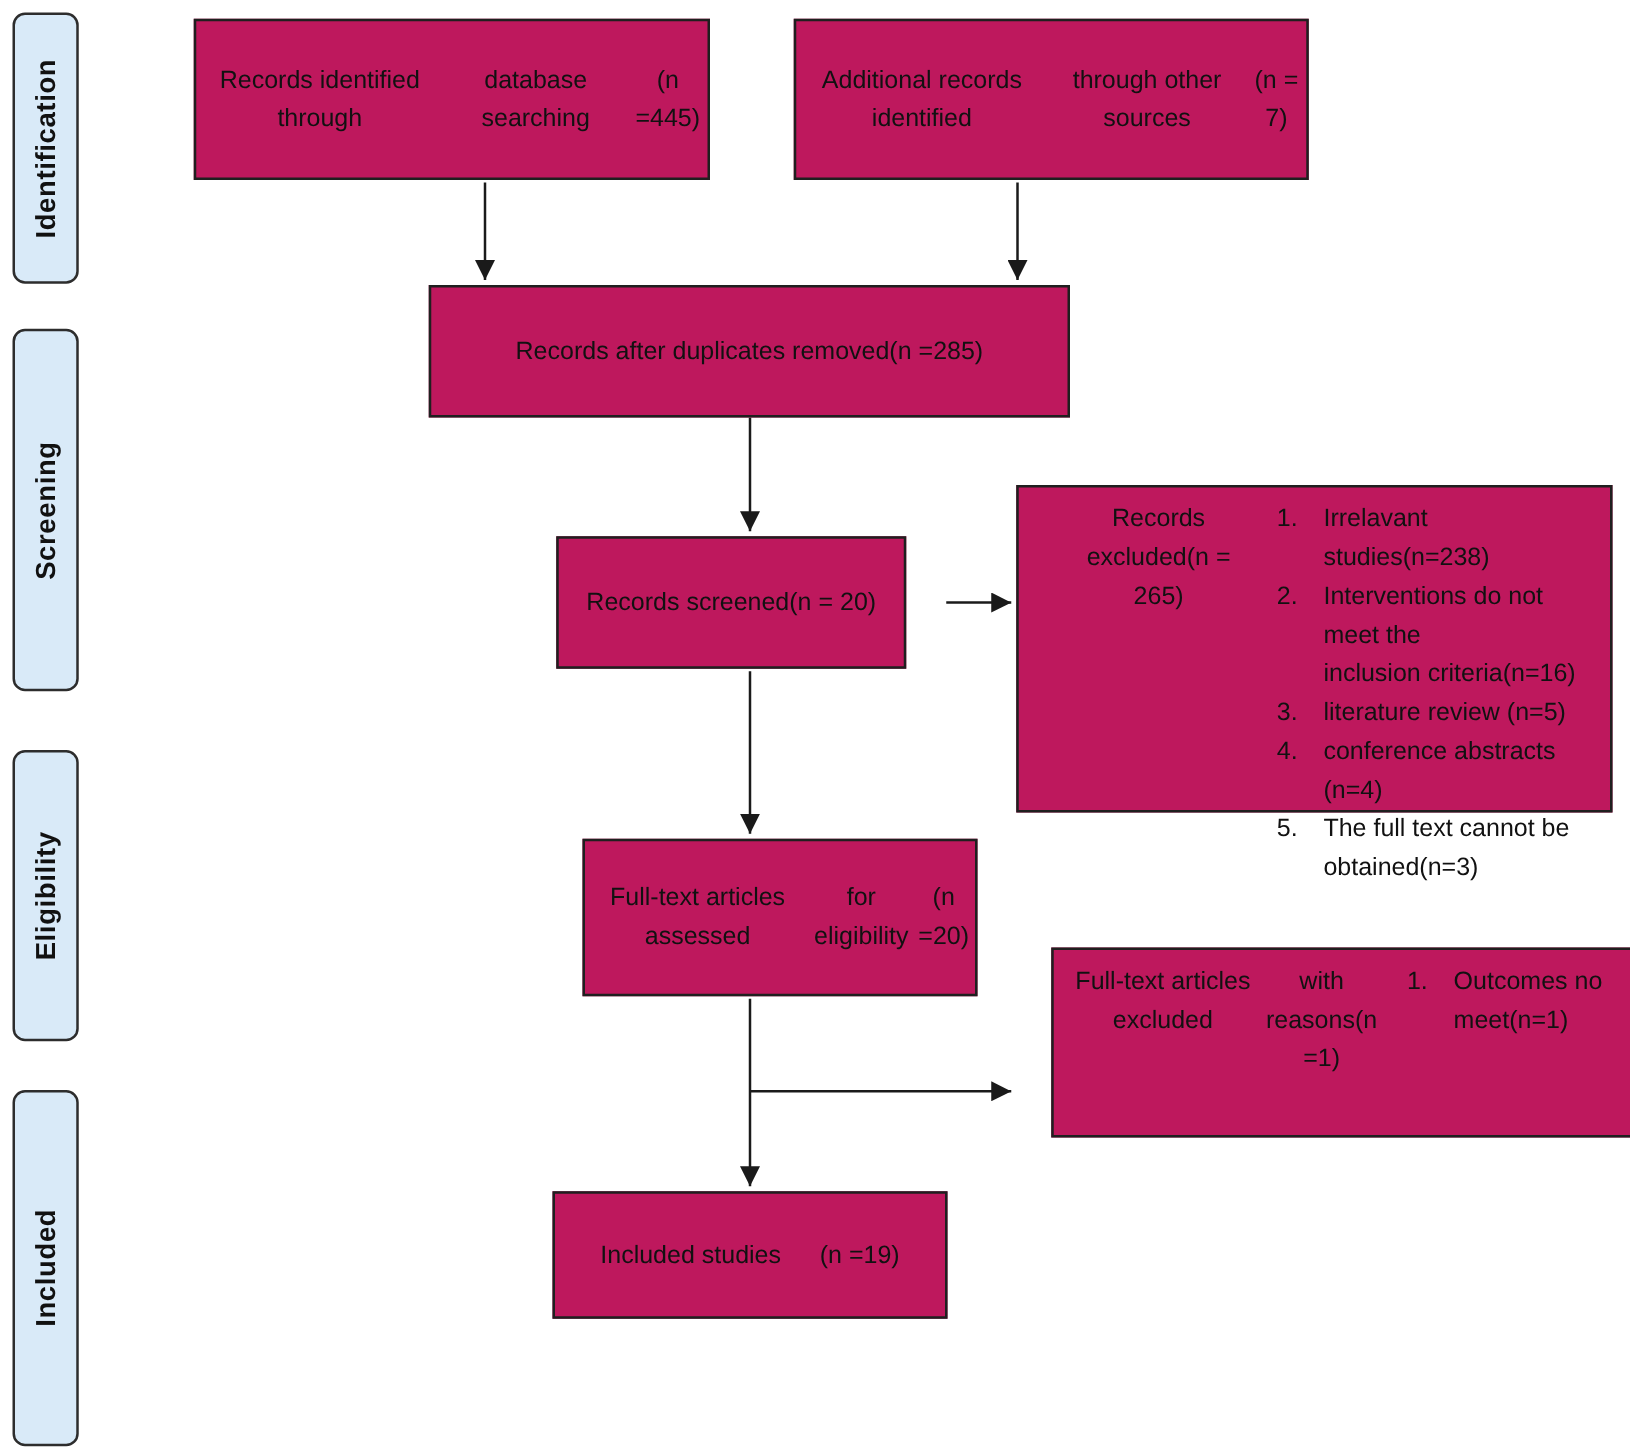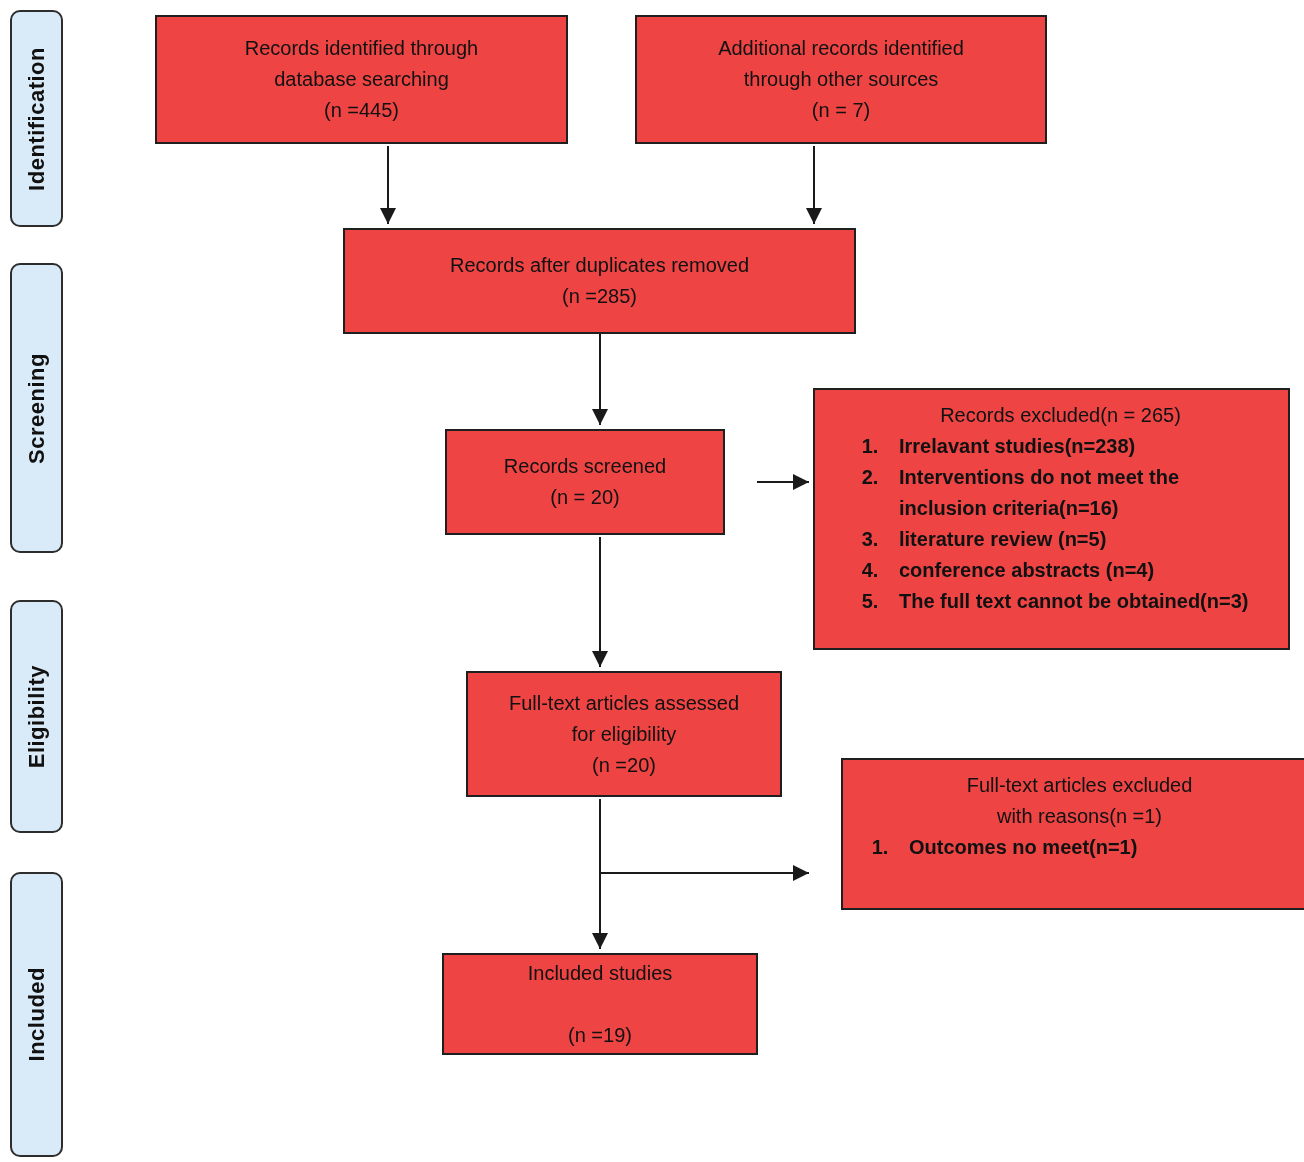--- a/index.html
+++ b/index.html
@@ -38,25 +38,25 @@
     letter-spacing: 0.5px;
   }
   #stage-identification { top: 10px;  height: 217px; }
   #stage-screening      { top: 263px; height: 290px; }
   #stage-eligibility    { top: 600px; height: 233px; }
   #stage-included       { top: 872px; height: 285px; }
 
   
   .fbox {
     position: absolute;
-    background: #ef4444;
+    background: #be185d;
     border: 2px solid #1f1f1f;
     box-sizing: border-box;
     display: flex;
-    flex-direction: column;
+    flex-direction: row;
     align-items: center;
     justify-content: center;
     text-align: center;
     font-size: 20px;
     line-height: 31px;
     color: #111111;
   }
   #box-identified-db    { left: 155px; top: 15px;  width: 413px; height: 129px; }
   #box-identified-other { left: 635px; top: 15px;  width: 412px; height: 129px; }
   #box-duplicates       { left: 343px; top: 228px; width: 513px; height: 106px; }
@@ -74,21 +74,20 @@
   #box-records-excluded { left: 813px; top: 388px; width: 477px; height: 262px; padding-left: 32px; }
   #box-fulltext-excluded{ left: 813px; top: 758px; width: 477px; height: 152px; margin-left: 28px; }
   .list-title {
     text-align: center;
     line-height: 31px;
   }
   .fbox ol {
     margin: 0;
     padding: 0 0 0 48px;
     line-height: 31px;
-    font-weight: bold;
   }
   .fbox ol li {
     white-space: pre-line;
     padding-left: 4px;
   }
   .fbox ol li::marker {
     content: counter(list-item) ".\00a0\00a0\00a0";
   }
 
   

